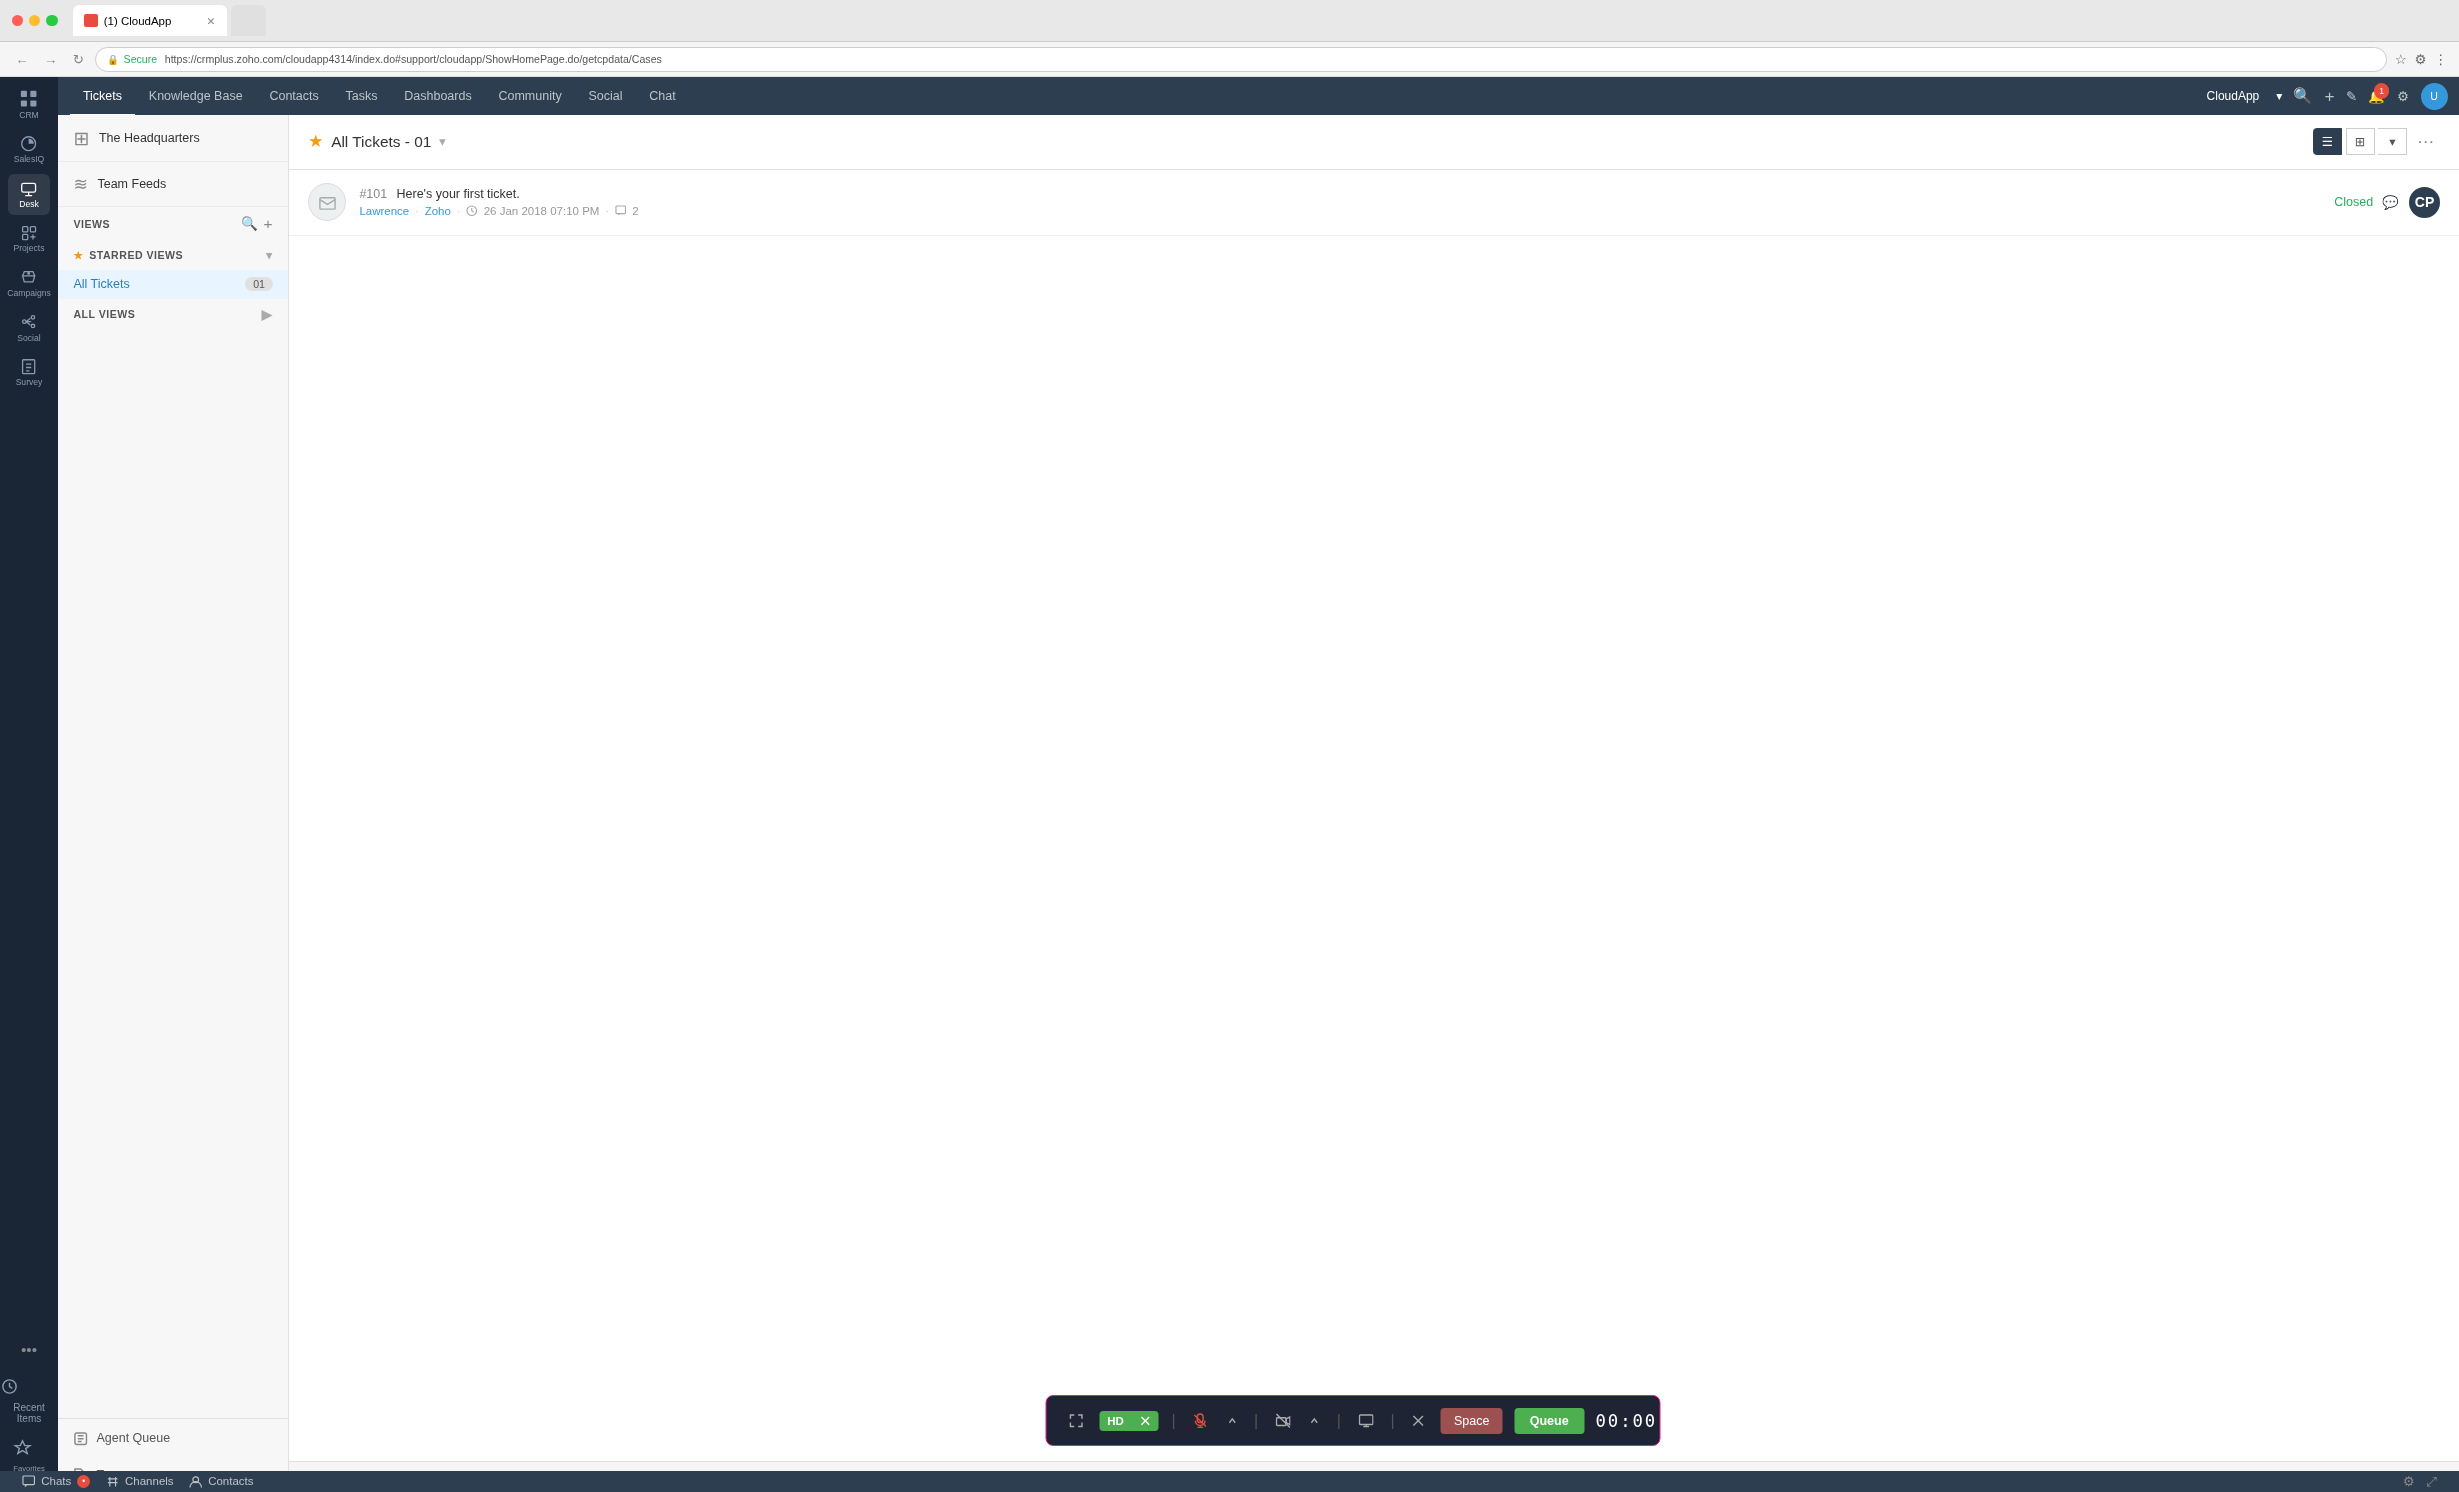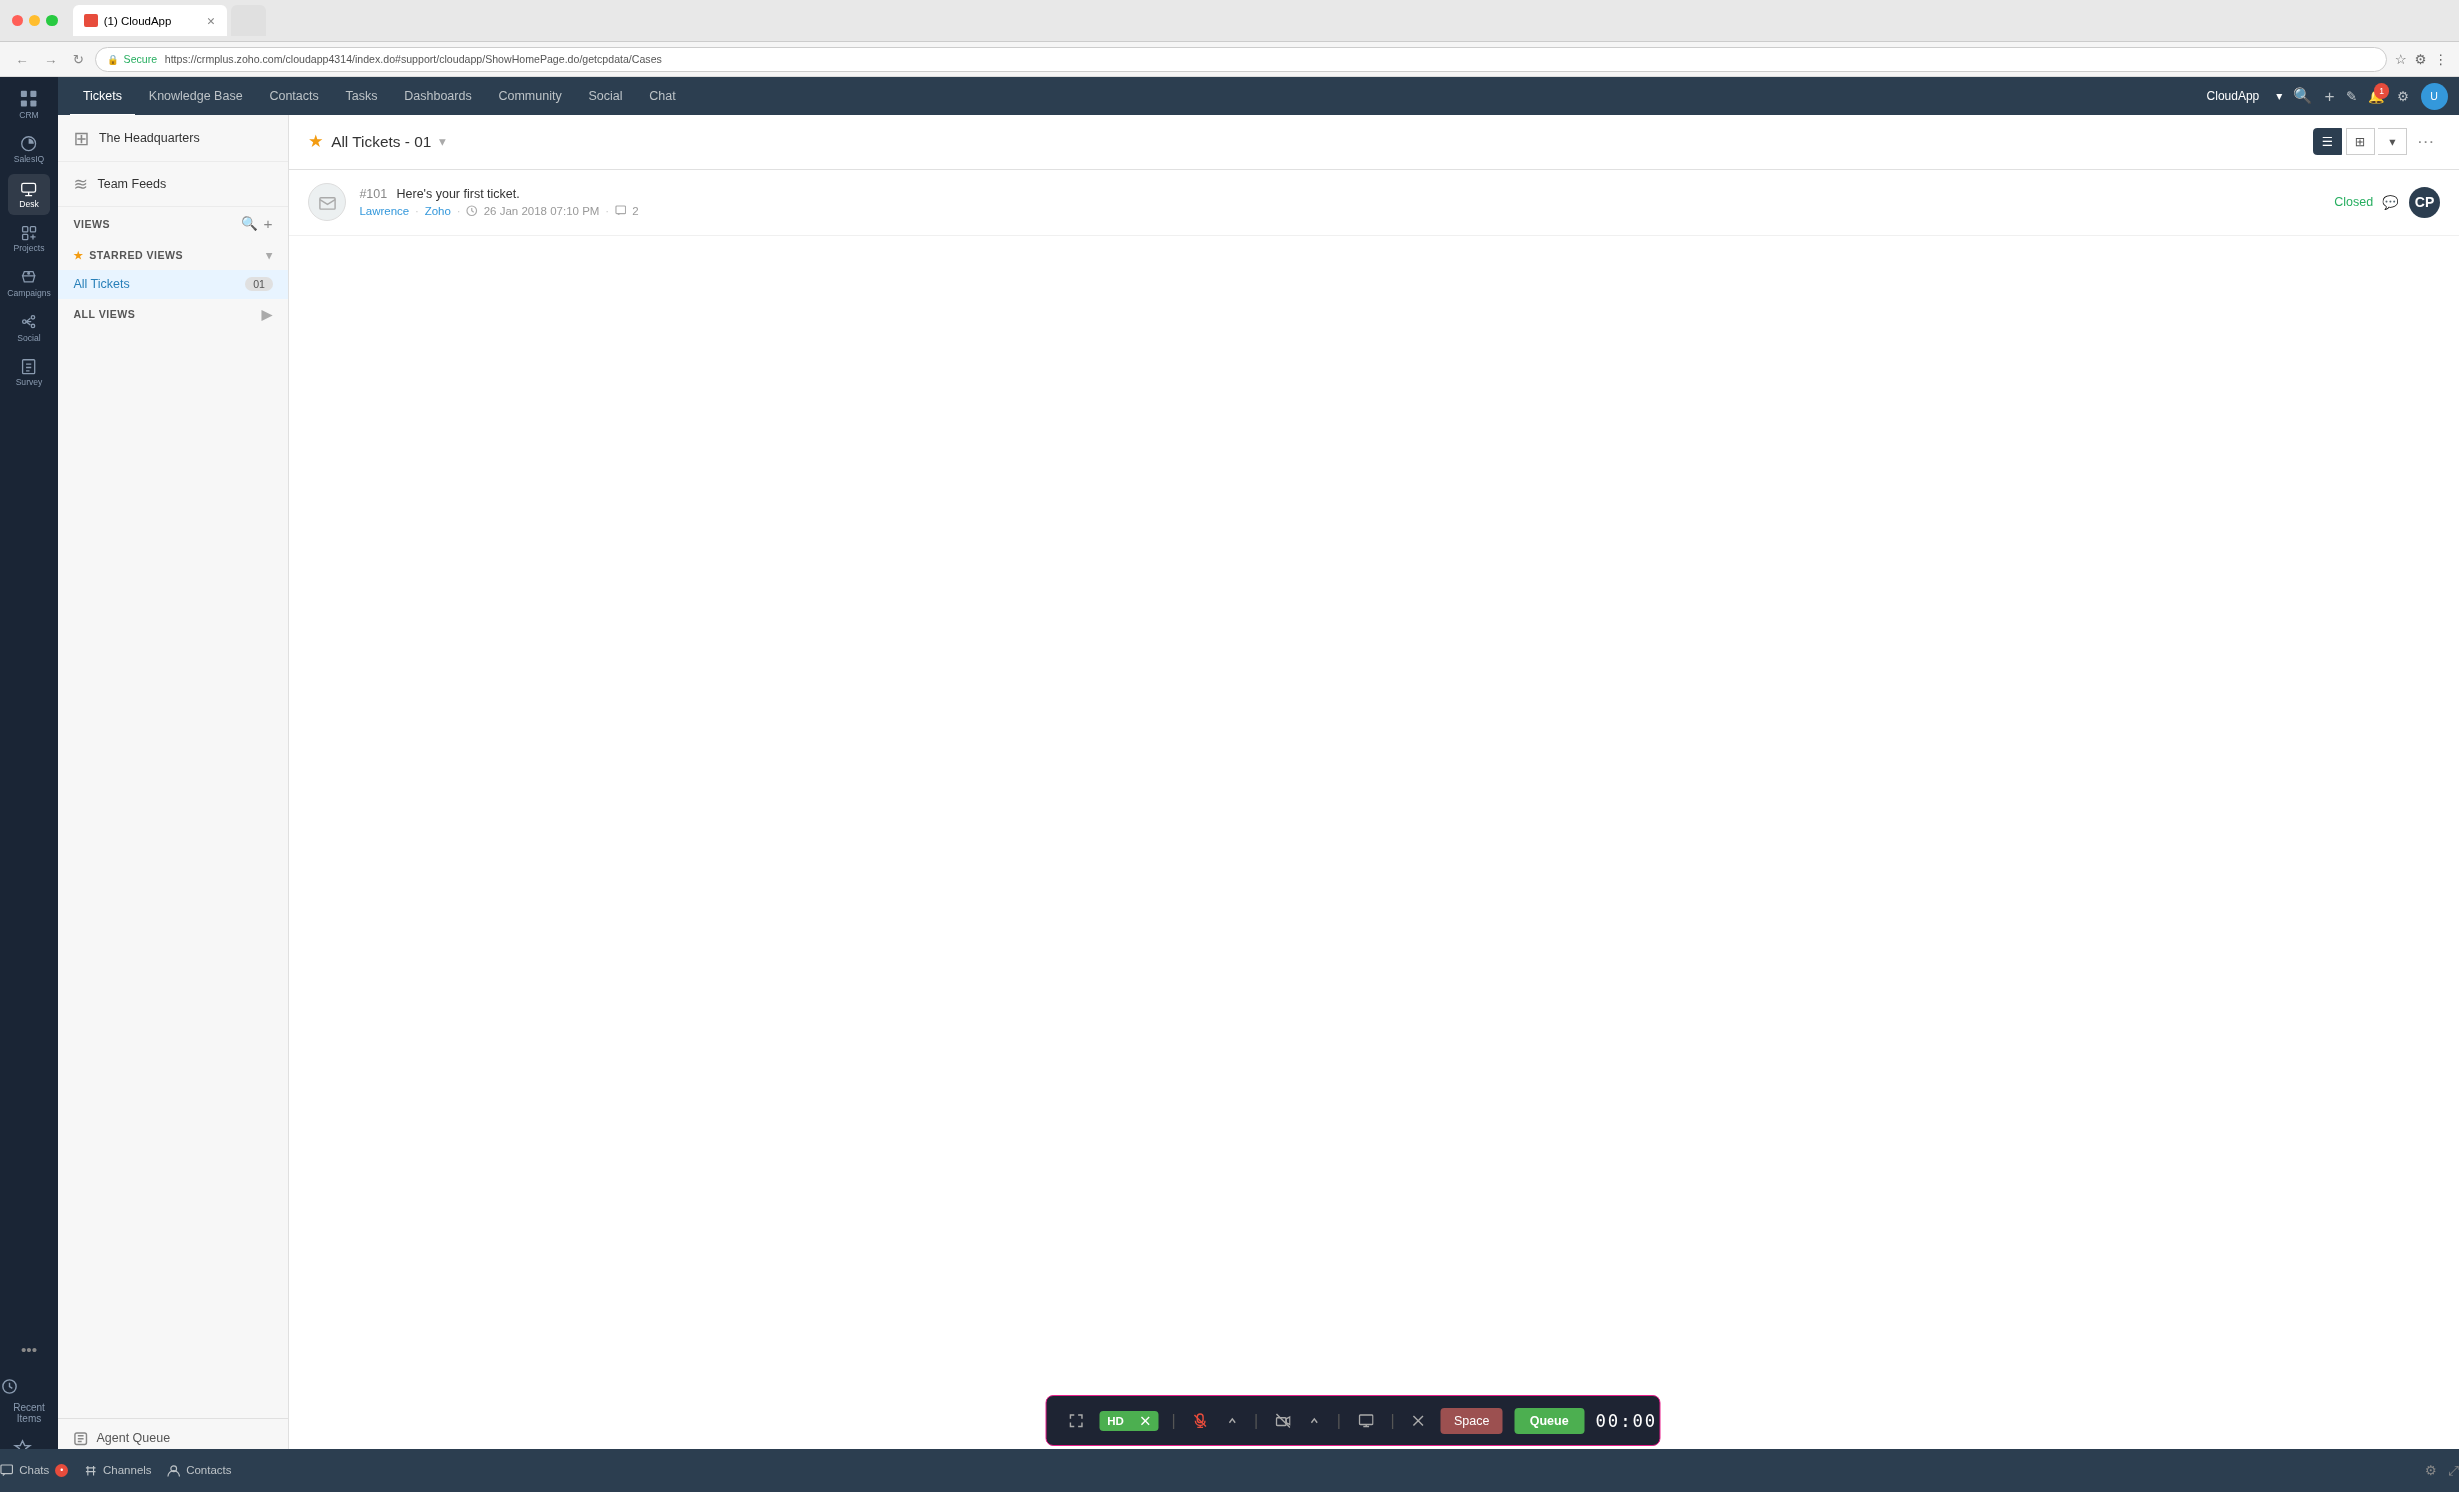--- a/index.html
+++ b/index.html
@@ -384,24 +384,24 @@
       margin-left: auto;
       color: white;
       font-size: 17.3px;
       font-family: monospace;
       letter-spacing: 1.9px;
     }
 
     
     .bottom-chat-bar {
       background: #2c3e50;
-      height: 43px;
-      display: flex;
-      align-items: center;
-      padding: 0 0;
+      height: 21px;
+      display: flex;
+      align-items: center;
+      padding: 0 22px;
       gap: 15.4px;
       position: fixed;
       bottom: 0;
       left: 0;
       right: 0;
     }
     .chat-item {
       display: flex;
       align-items: center;
       gap: 5.8px;

